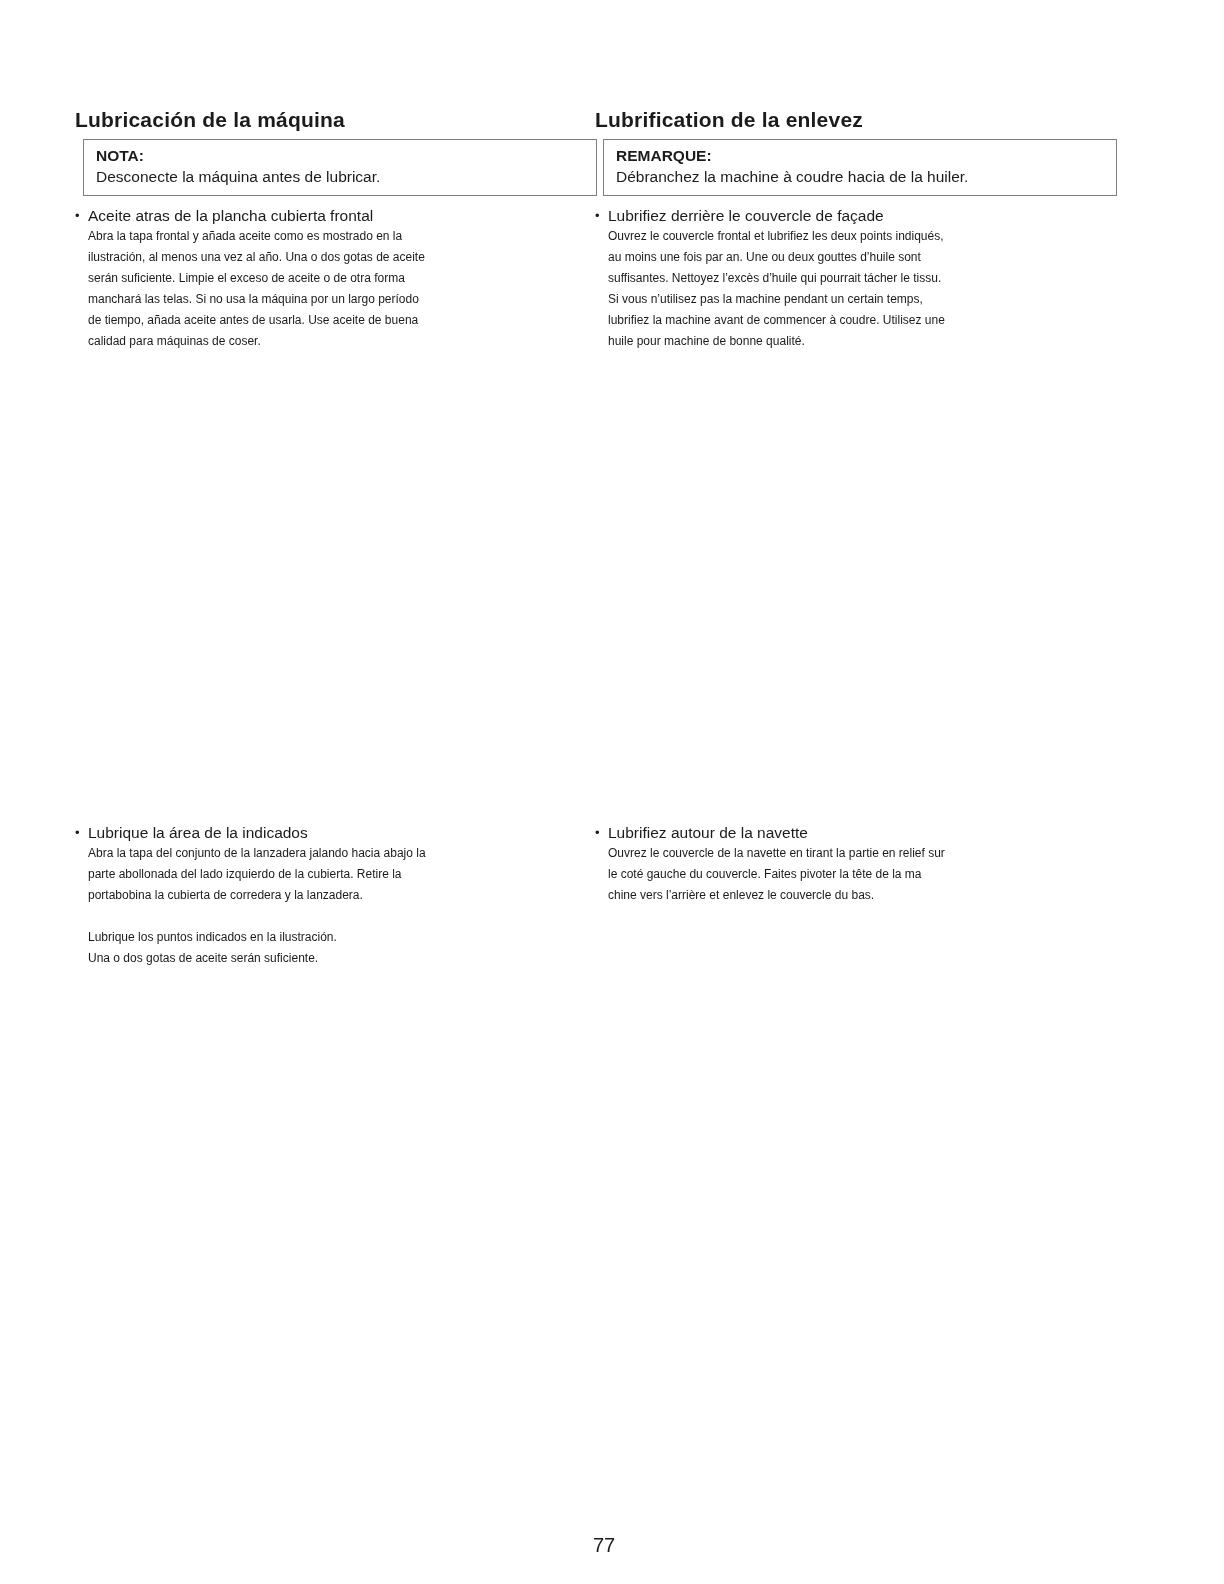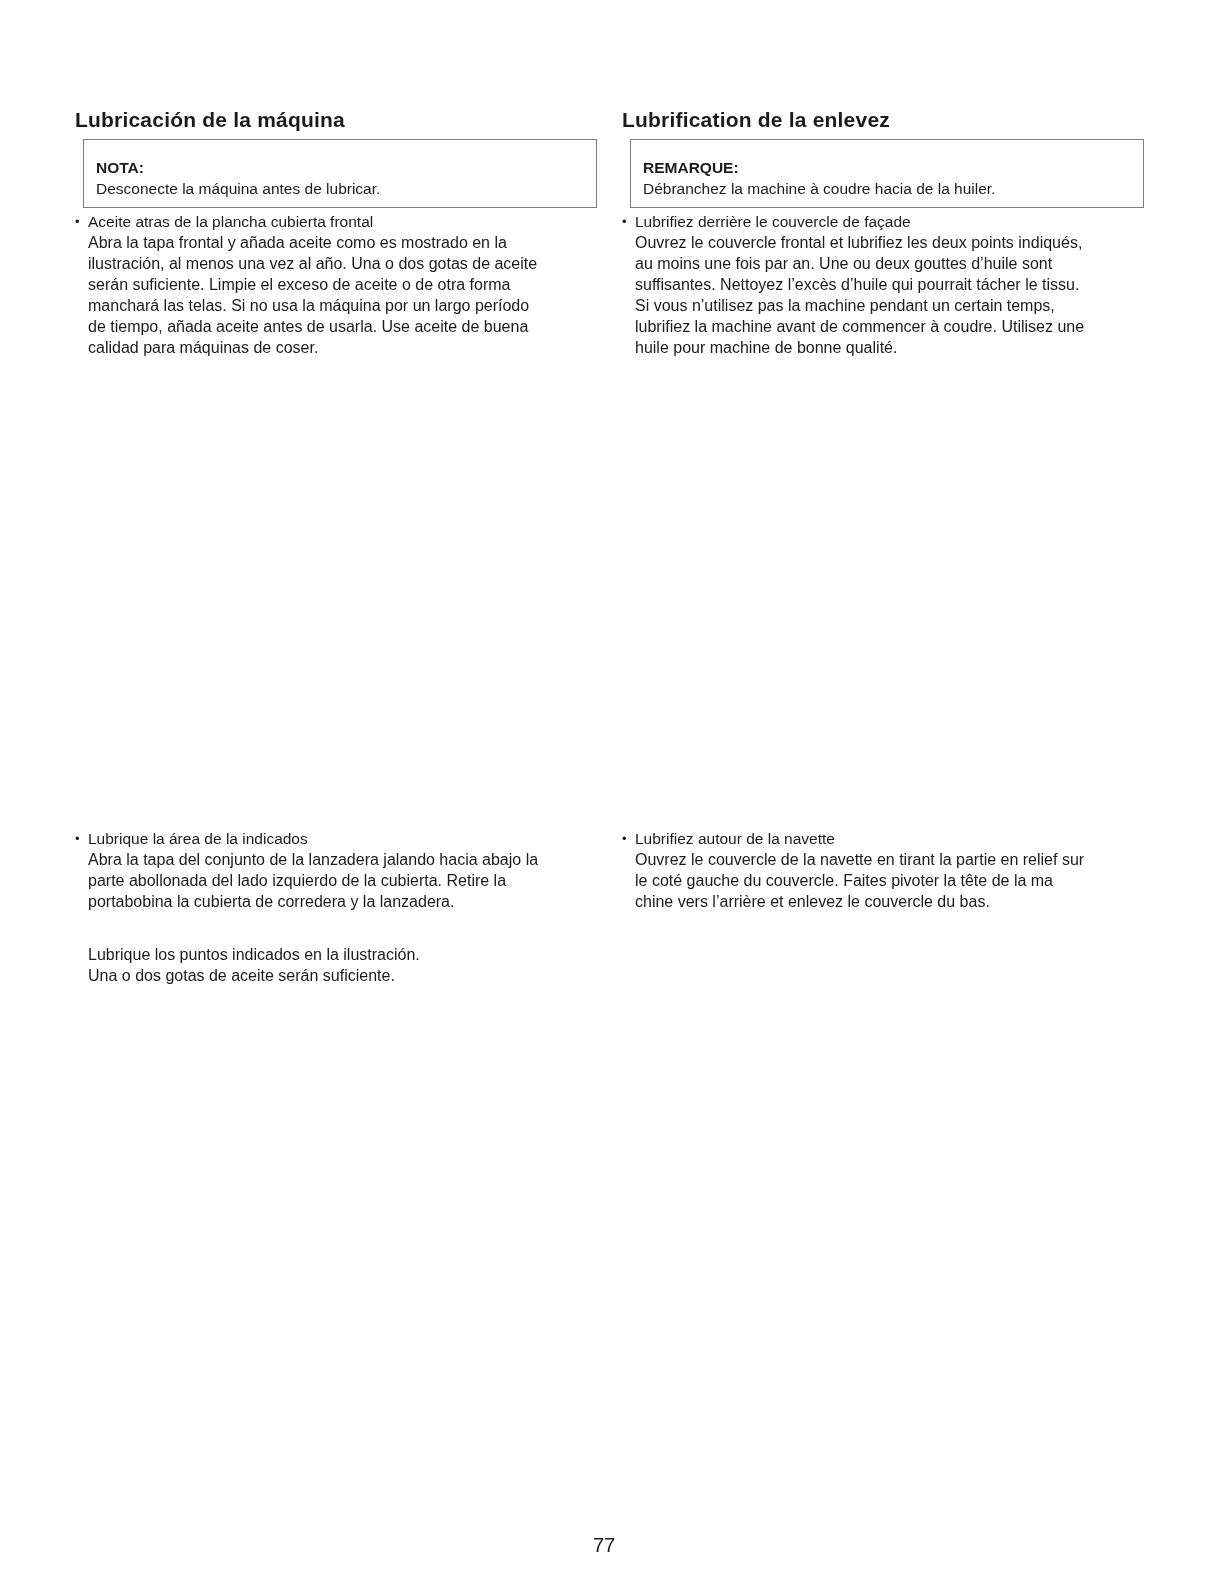--- a/index.html
+++ b/index.html
@@ -14,36 +14,35 @@
     background: #ffffff;
     font-family: "Liberation Sans", "DejaVu Sans", sans-serif;
     color: #1b1b1b;
     overflow: hidden;
   }
   .columns {
     position: absolute;
     top: 108px;
     left: 75px;
     display: flex;
-    gap: 27px;
     justify-content: flex-end;
   }
   .col {
     width: 520px;
   }
   .col-title {
     font-size: 21px;
     font-weight: bold;
     letter-spacing: 0.2px;
     margin: 0 0 7px 0;
   }
   .note-box {
     border: 1px solid #7d7d7d;
-    padding: 17px 10px 8px 12px;
-    margin: 0 0 3px 8px;
+    padding: 5px 10px 8px 12px;
+    margin: 0 0 9px 8px;
     width: 490px;
   }
   .note-label {
     font-size: 15.5px;
     font-weight: bold;
     line-height: 21px;
   }
   .note-text {
     font-size: 15.5px;
     line-height: 21px;
@@ -61,26 +60,26 @@
   }
   .section-body {
     flex: 1;
   }
   .section-heading {
     font-size: 15.5px;
     font-weight: normal;
     line-height: 21px;
   }
   .para {
-    font-size: 16px;
+    font-size: 12px;
     line-height: 21px;
     white-space: pre-line;
   }
   .para + .para {
-    margin-top: 32px;
+    margin-top: 21px;
   }
   .section-2 {
     margin-top: 470px;
   }
   .page-number {
     position: absolute;
     top: 1535px;
     left: 0;
     width: 1208px;
     text-align: center;

